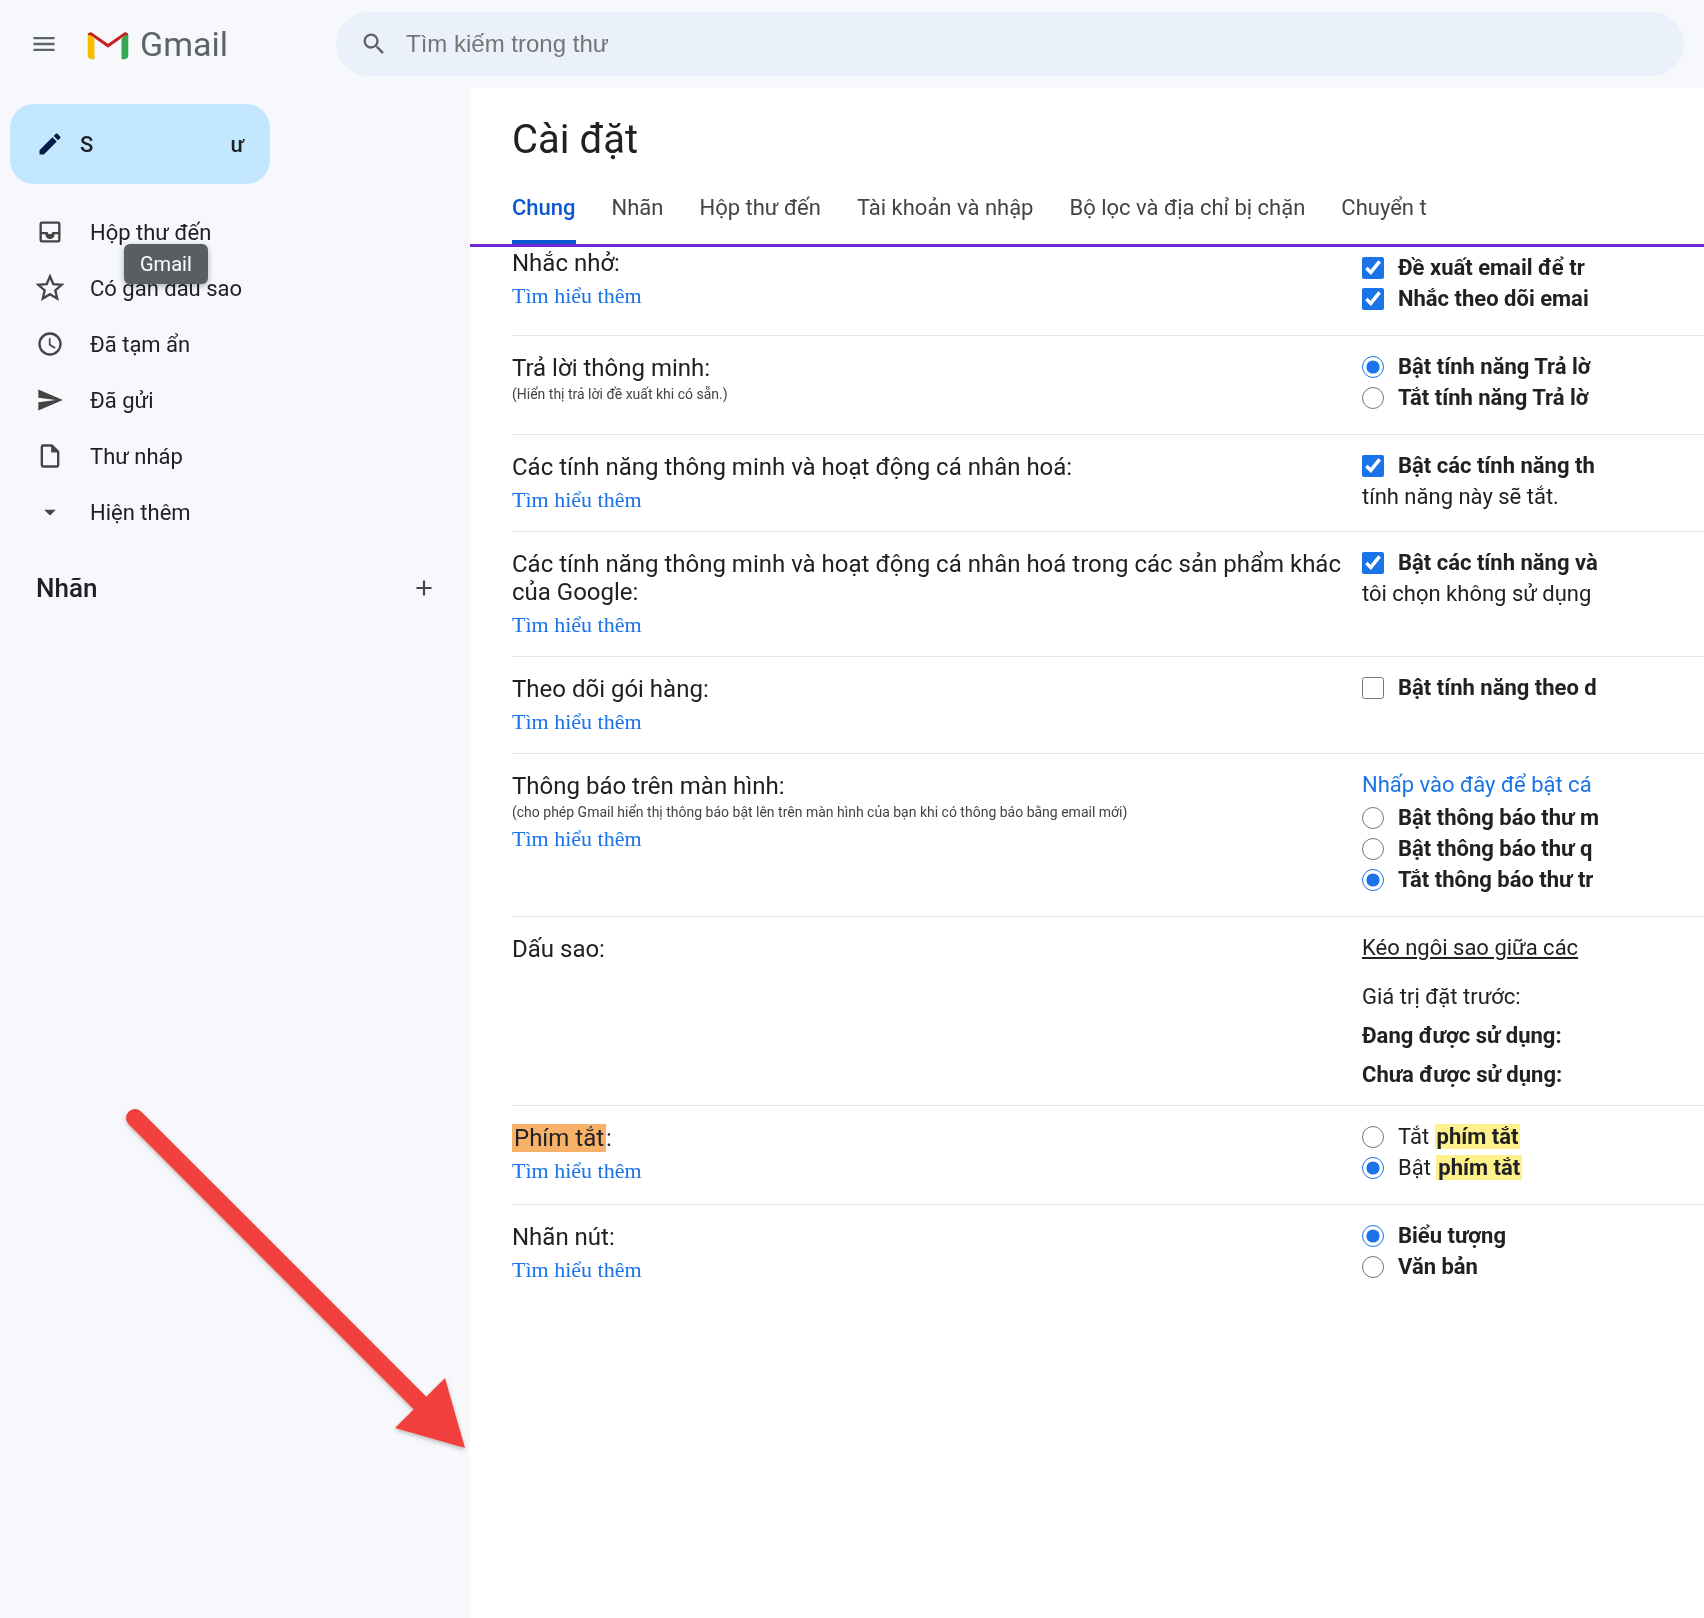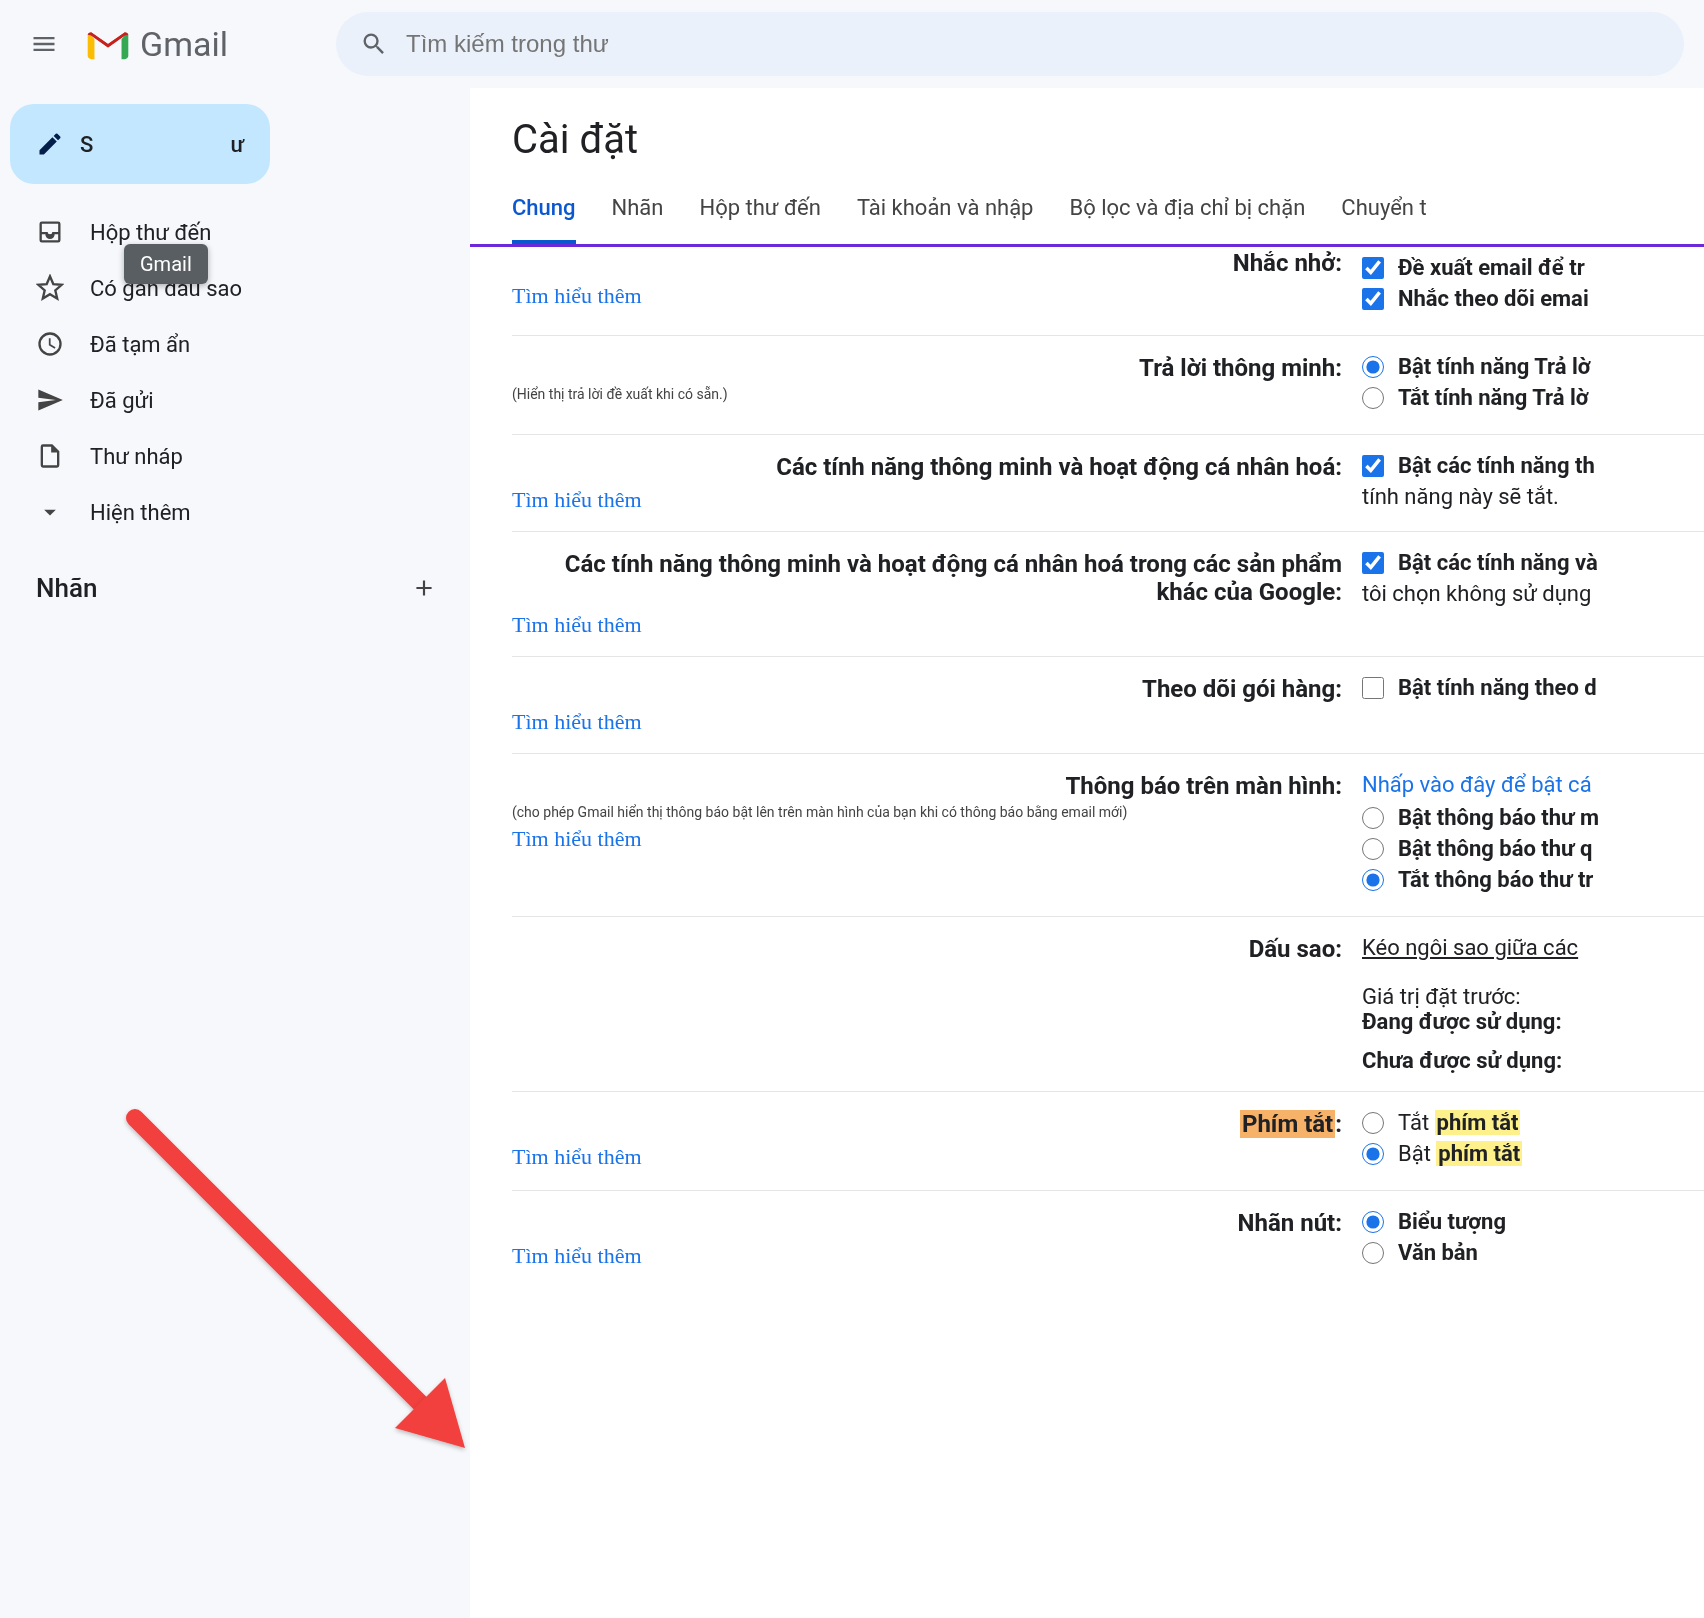--- a/index.html
+++ b/index.html
@@ -26,21 +26,21 @@
   .labels-header .plus { width:40px; height:40px; display:flex; align-items:center; justify-content:center; cursor:pointer; }
   .labels-header .plus svg { width:26px; height:26px; }
   .content { flex:1; background:#fff; display:flex; flex-direction:column; min-width:0; }
   .settings-title { font-size:40px; padding:28px 42px 18px 42px; font-weight:400; }
   .tabs { display:flex; gap:36px; padding: 0 42px; border-bottom:3px solid #6d28d9; font-size:22px; }
   .tab { padding: 14px 0 20px 0; cursor:pointer; color:#444; white-space:nowrap; }
   .tab.active { color:#0b57d0; border-bottom:4px solid #0b57d0; font-weight:500; }
   .settings-body { flex:1; overflow:hidden; padding: 0 0 0 42px; }
   .row { display:flex; border-bottom:1px solid #e5e5e5; padding: 18px 0; gap: 20px; }
   .row .left { width: 830px; flex:none; }
-  .row .left .title { font-size:24px; font-weight:700;text-align:right; }
+  .row .left .title { font-size:24px; font-weight:400; }
   .row .left .sub { font-size:14px; color:#444; margin-top:4px; }
   .row .right { flex:1; font-size:22px; }
   .row .right .line { display:flex; align-items:center; gap:14px; margin-bottom:6px; white-space:nowrap; }
   .learn { color:#1a73e8; font-size:22px; cursor:pointer; display:inline-block; margin-top:6px;font-family:Liberation Serif, serif; }
   .link-blue { color:#1a73e8; cursor:pointer; }
   input[type=checkbox], input[type=radio] { width:22px; height:22px; accent-color:#1a73e8; cursor:pointer; flex:none; }
   .first-row { padding-top: 8px; }
   .first-row .left .title { margin-top:-6px; }
   .bold { font-weight:700; }
   .hl-orange { background:#f7b26a; padding:0 2px; }
@@ -258,21 +258,21 @@
               </div>
           </div>
         </div>
 
         <div class="row">
           <div class="left">
             <div class="title">Dấu sao:</div>
           </div>
           <div class="right">
             <div style="margin-bottom:24px;text-decoration:underline;">Kéo ngôi sao giữa các</div>
-            <div style="">Giá trị đặt trước:</div>
+            <div style="margin-bottom:14px;">Giá trị đặt trước:</div>
             <div class="bold" style="margin-bottom:14px;">Đang được sử dụng:</div>
             <div class="bold">Chưa được sử dụng:</div>
           </div>
         </div>
 
         <div class="row">
           <div class="left">
             <div class="title"><span class="hl-orange">Phím tắt</span>:</div>
             <span class="learn">Tìm hiểu thêm</span>
           </div>

